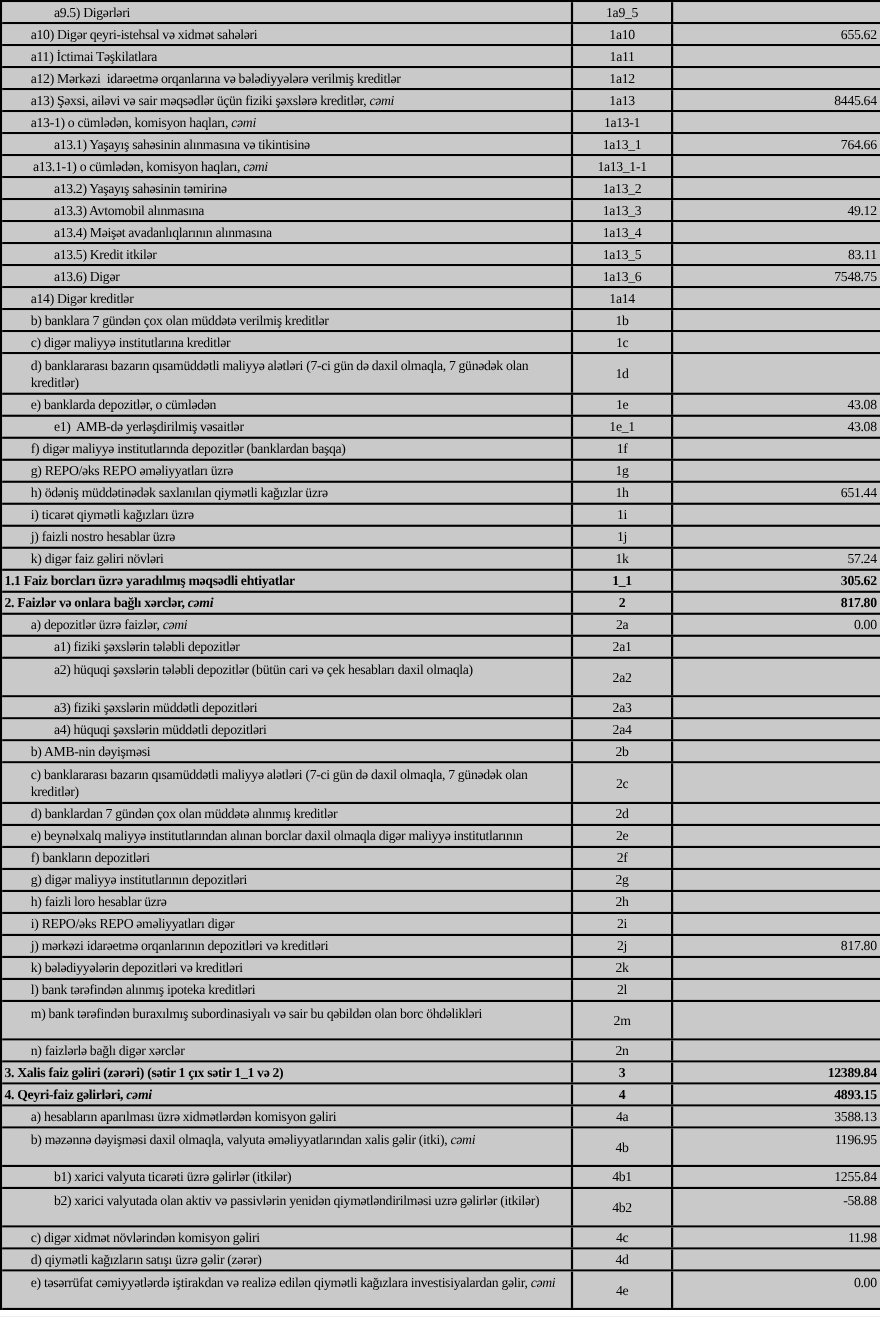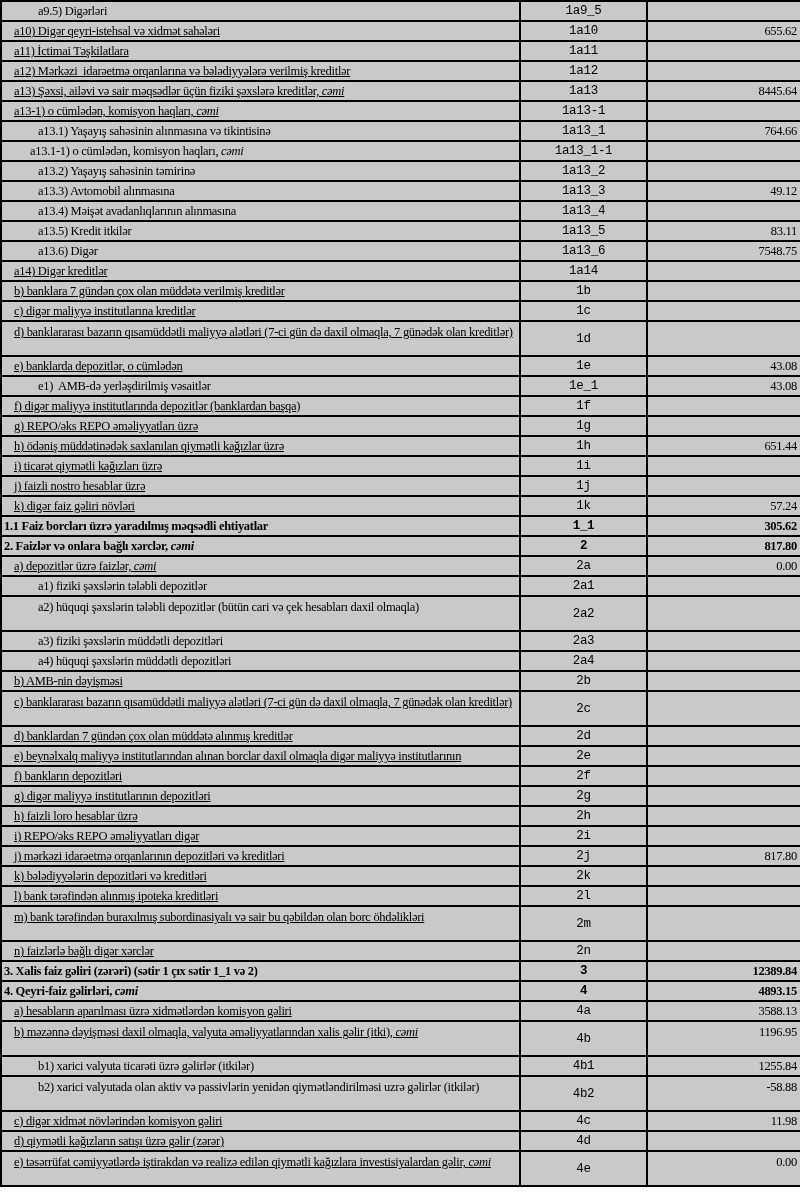--- a/index.html
+++ b/index.html
@@ -32,41 +32,40 @@
     display: flex;
   }
   .cell-desc {
     width: 519px;
     border-right: 2px solid #000;
     align-items: center;
     padding: 1px 2px 1px 2px;
   }
   .cell-desc span { white-space: pre-wrap; }
   .cell-code {
-    width: 127px;
+    width: 91px;
     border-right: 2px solid #000;
     align-items: center;
     justify-content: center;
     text-align: left;
-    font-family: Liberation Mono, monospace;
   }
   .cell-value {
     flex: 1;
     align-items: center;
     justify-content: flex-end;
     text-align: left;
     padding: 1px 3px 1px 2px;
   }
   .row.tall .cell-desc,
   .row.tall .cell-value { align-items: flex-start; padding-top: 2px; }
   .row.bold .cell { font-weight: bold; }
   .ind0 { padding-left: 2px; }
-  .ind1 { padding-left: 12px; text-decoration: underline; }
+  .ind1 { padding-left: 26px; }
   .ind2 { padding-left: 28px; }
-  .ind3 { padding-left: 36px; text-align: center; }
+  .ind3 { padding-left: 47px; text-align: center; }
   .em-suffix { font-style: italic; text-align: center; }
 </style>
 </head>
 <body>
 
 <div id="report">
     <div class="row std">
     <div class="cell cell-desc ind3">
         <span>a9.5) Digərləri</span>
         <span class="em-suffix"></span>

